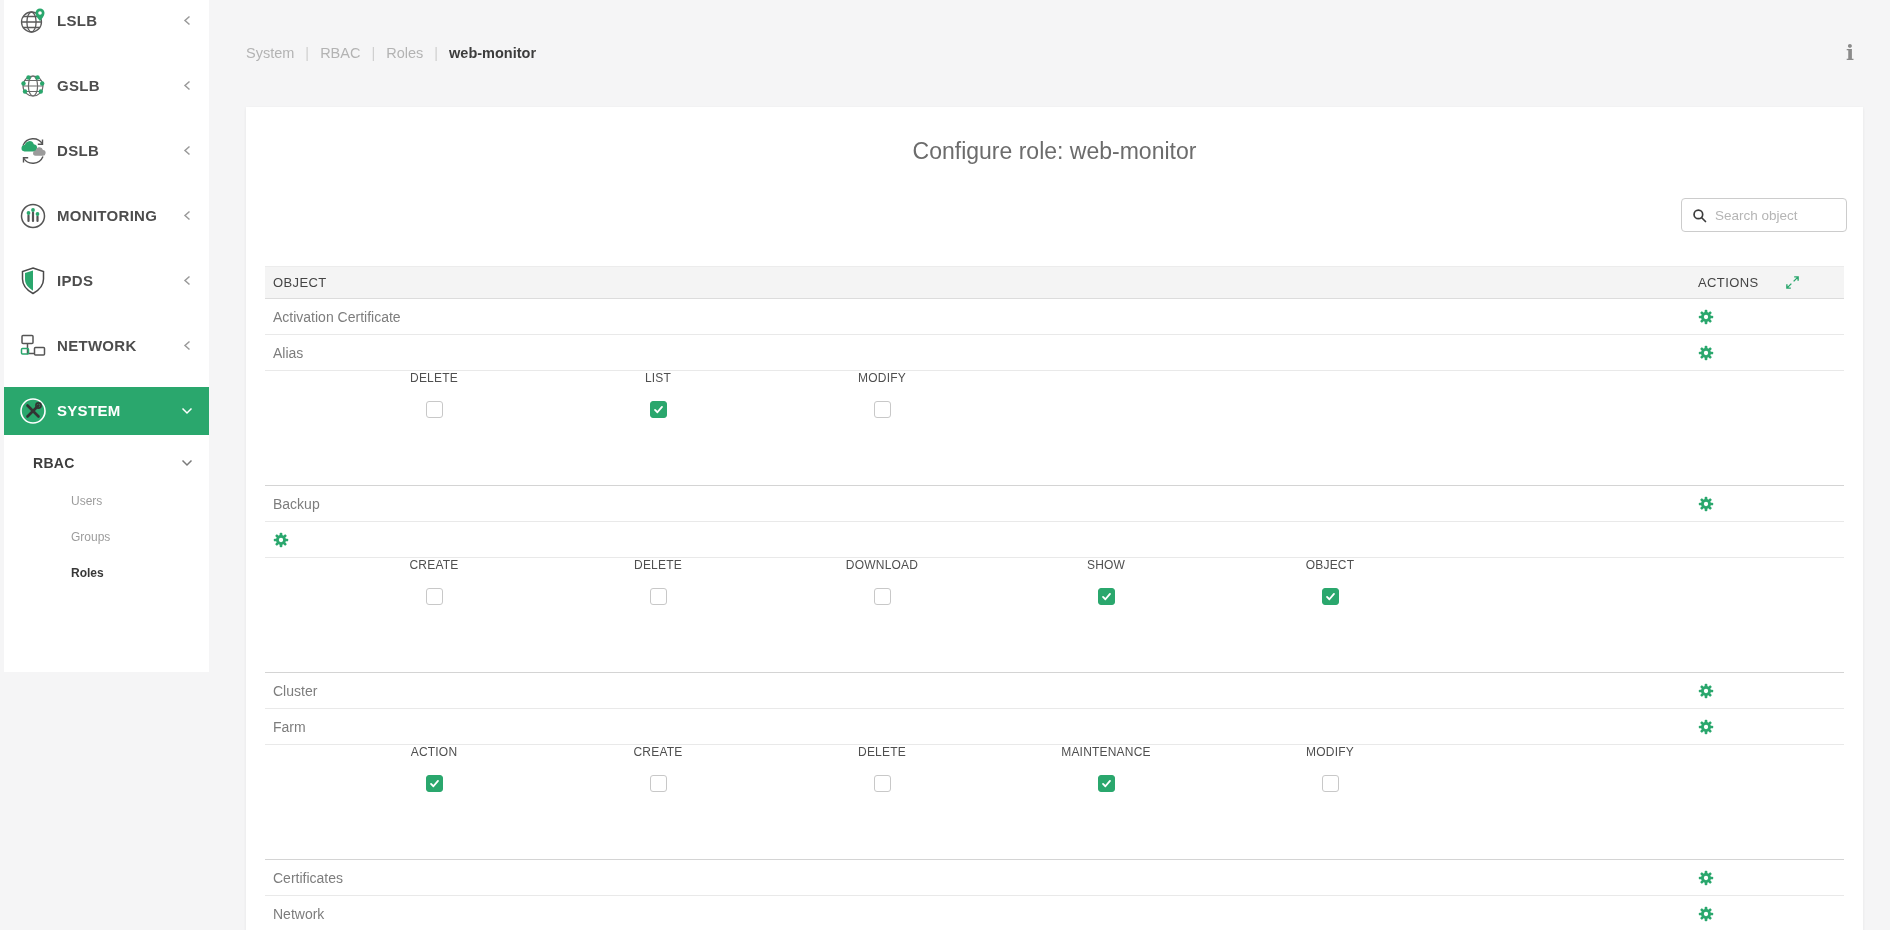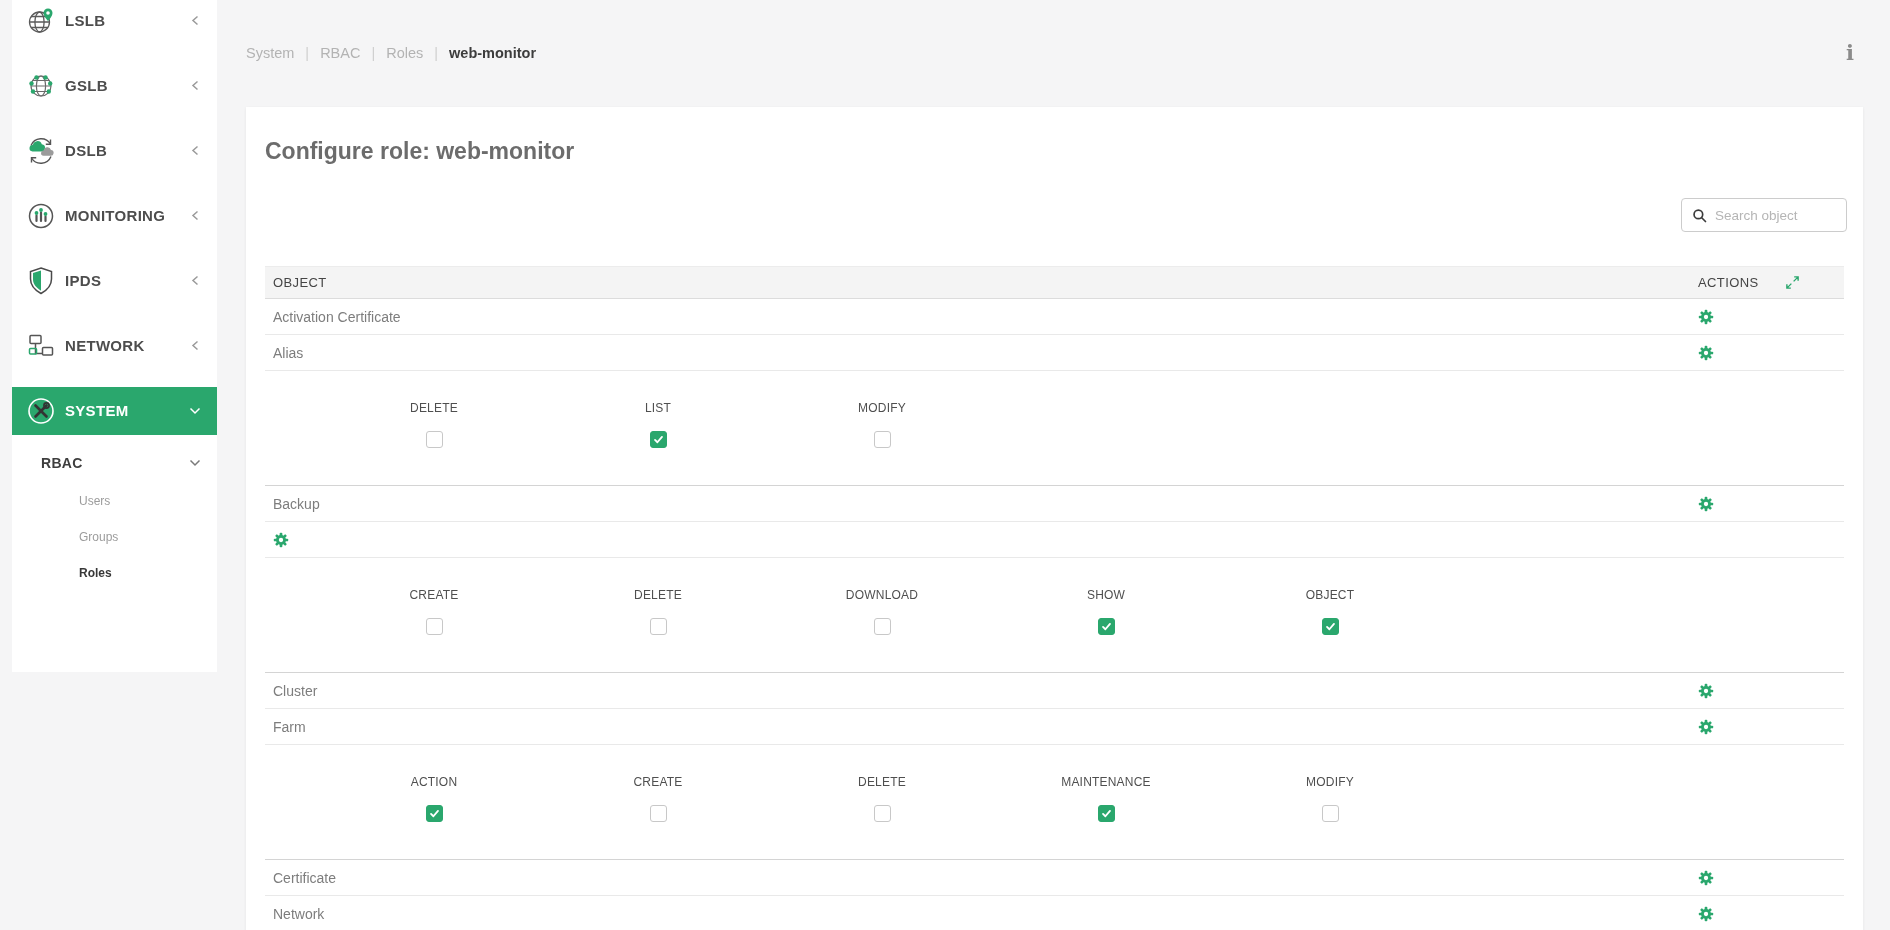--- a/index.html
+++ b/index.html
@@ -4,21 +4,21 @@
 <style>
   * { box-sizing: border-box; margin: 0; padding: 0; }
   html,body { width:1890px; height:930px; overflow:hidden; }
   body {
     font-family: "Liberation Sans", sans-serif;
     background:#f5f5f6;
     color:#555;
   }
   
   .sidebar {
-    position:fixed; left:12px; top:0; width:205px; height:672px;
+    position:fixed; left:4px; top:0; width:205px; height:672px;
     background:#fff; z-index:5;
   }
   .nav { margin-top:-12px; }
   .nav-item { height:65px; display:flex; align-items:center; cursor:pointer; }
   .nav-row { height:48px; width:100%; display:flex; align-items:center; padding:0 16px 0 14px; color:#9a9a9a; }
   .nav-icon { width:30px; height:30px; flex:0 0 30px; display:flex; align-items:center; justify-content:center; }
   .nav-label { margin-left:9px; flex:1; font-size:15px; font-weight:600; color:#4d4d4d; letter-spacing:.3px; }
   .nav-chevron { display:flex; align-items:center; }
   .nav-item.active .nav-row { background:#2aa76d; color:#fff; }
   .nav-item.active .nav-label { color:#fff; }
@@ -46,21 +46,21 @@
     position:absolute; right:29px; top:41px; width:22px; height:24px;
     font-family:"DejaVu Serif", serif; font-weight:700; font-size:21px;
     color:#8b8b8b; text-align:center; cursor:pointer; line-height:24px;
   }
   .card {
     position:absolute; left:41px; right:27px; top:107px; bottom:-20px;
     background:#fff; box-shadow:0 1px 3px rgba(0,0,0,.07);
   }
   .page-title {
     margin:30px 19px 0; font-size:23px; line-height:28px;
-    font-weight:700; color:#6c6c6c;
+    font-weight:400; color:#6c6c6c;text-align:center;
   }
   .search-row { display:flex; justify-content:flex-end; margin:33px 16px 0; }
   .search-box {
     width:166px; height:33px; border:1px solid #ccc; border-radius:4px;
     background:#fff; display:flex; align-items:center; padding:16px 10px; gap:8px;
   }
   .search-box svg { flex:0 0 auto; }
   .search-box input {
     border:none; outline:none; width:100%; font-size:13.5px; color:#555;
     font-family:"Liberation Sans", sans-serif; background:transparent;
@@ -80,21 +80,21 @@
     display:flex; align-items:center; height:36px;
     border-bottom:1px solid #e9e9e9; font-size:14px; color:#7d7d7d;
   }
   .gear { display:flex; align-items:center; cursor:pointer; }
   .t-panel {
     height:115px; background:#fff; border-bottom:1px solid #d4d4d4;
     padding-left:57px; display:flex;
   }
   .perm-col { width:224px; display:flex; flex-direction:column; align-items:center; }
   .perm-label {
-    margin-top:30px; font-size:12px; color:#4f4f4f; letter-spacing:.2px;
+    font-size:12px; color:#4f4f4f; letter-spacing:.2px;
   }
   .checkbox {
     margin-top:16px; width:17px; height:17px; border:1px solid #c8c8c8;
     border-radius:3px; background:#fff; display:flex; align-items:center;
     justify-content:center; cursor:pointer;
   }
   .checkbox.checked { background:#2aa76d; border-color:#2aa76d; }
 </style>
 </head>
 <body>
@@ -492,21 +492,21 @@
                   <path d="M2.2 6.4l2.6 2.6 5-5.8" fill="none" stroke="#fff" stroke-width="2" stroke-linecap="round" stroke-linejoin="round"></path>
                 </svg>
               </span>
             </div>
             <div class="perm-col">
               <div class="perm-label">MODIFY</div>
               <span class="checkbox"></span>
             </div>
           </div>
           <div class="t-row">
-            <div class="col-object">Certificate</div>
+            <div class="col-object">Certificates</div>
             <div class="col-actions">
               <span class="gear">
                 <svg width="16" height="16" viewBox="0 0 20 20">
                   <g fill="#2aa76d">
                     <g transform="translate(10,10)">
                       <rect x="-1.7" y="-9" width="3.4" height="18" rx="1.2"></rect>
                       <rect x="-1.7" y="-9" width="3.4" height="18" rx="1.2" transform="rotate(45)"></rect>
                       <rect x="-1.7" y="-9" width="3.4" height="18" rx="1.2" transform="rotate(90)"></rect>
                       <rect x="-1.7" y="-9" width="3.4" height="18" rx="1.2" transform="rotate(135)"></rect>
                       <circle r="6.2"></circle>

